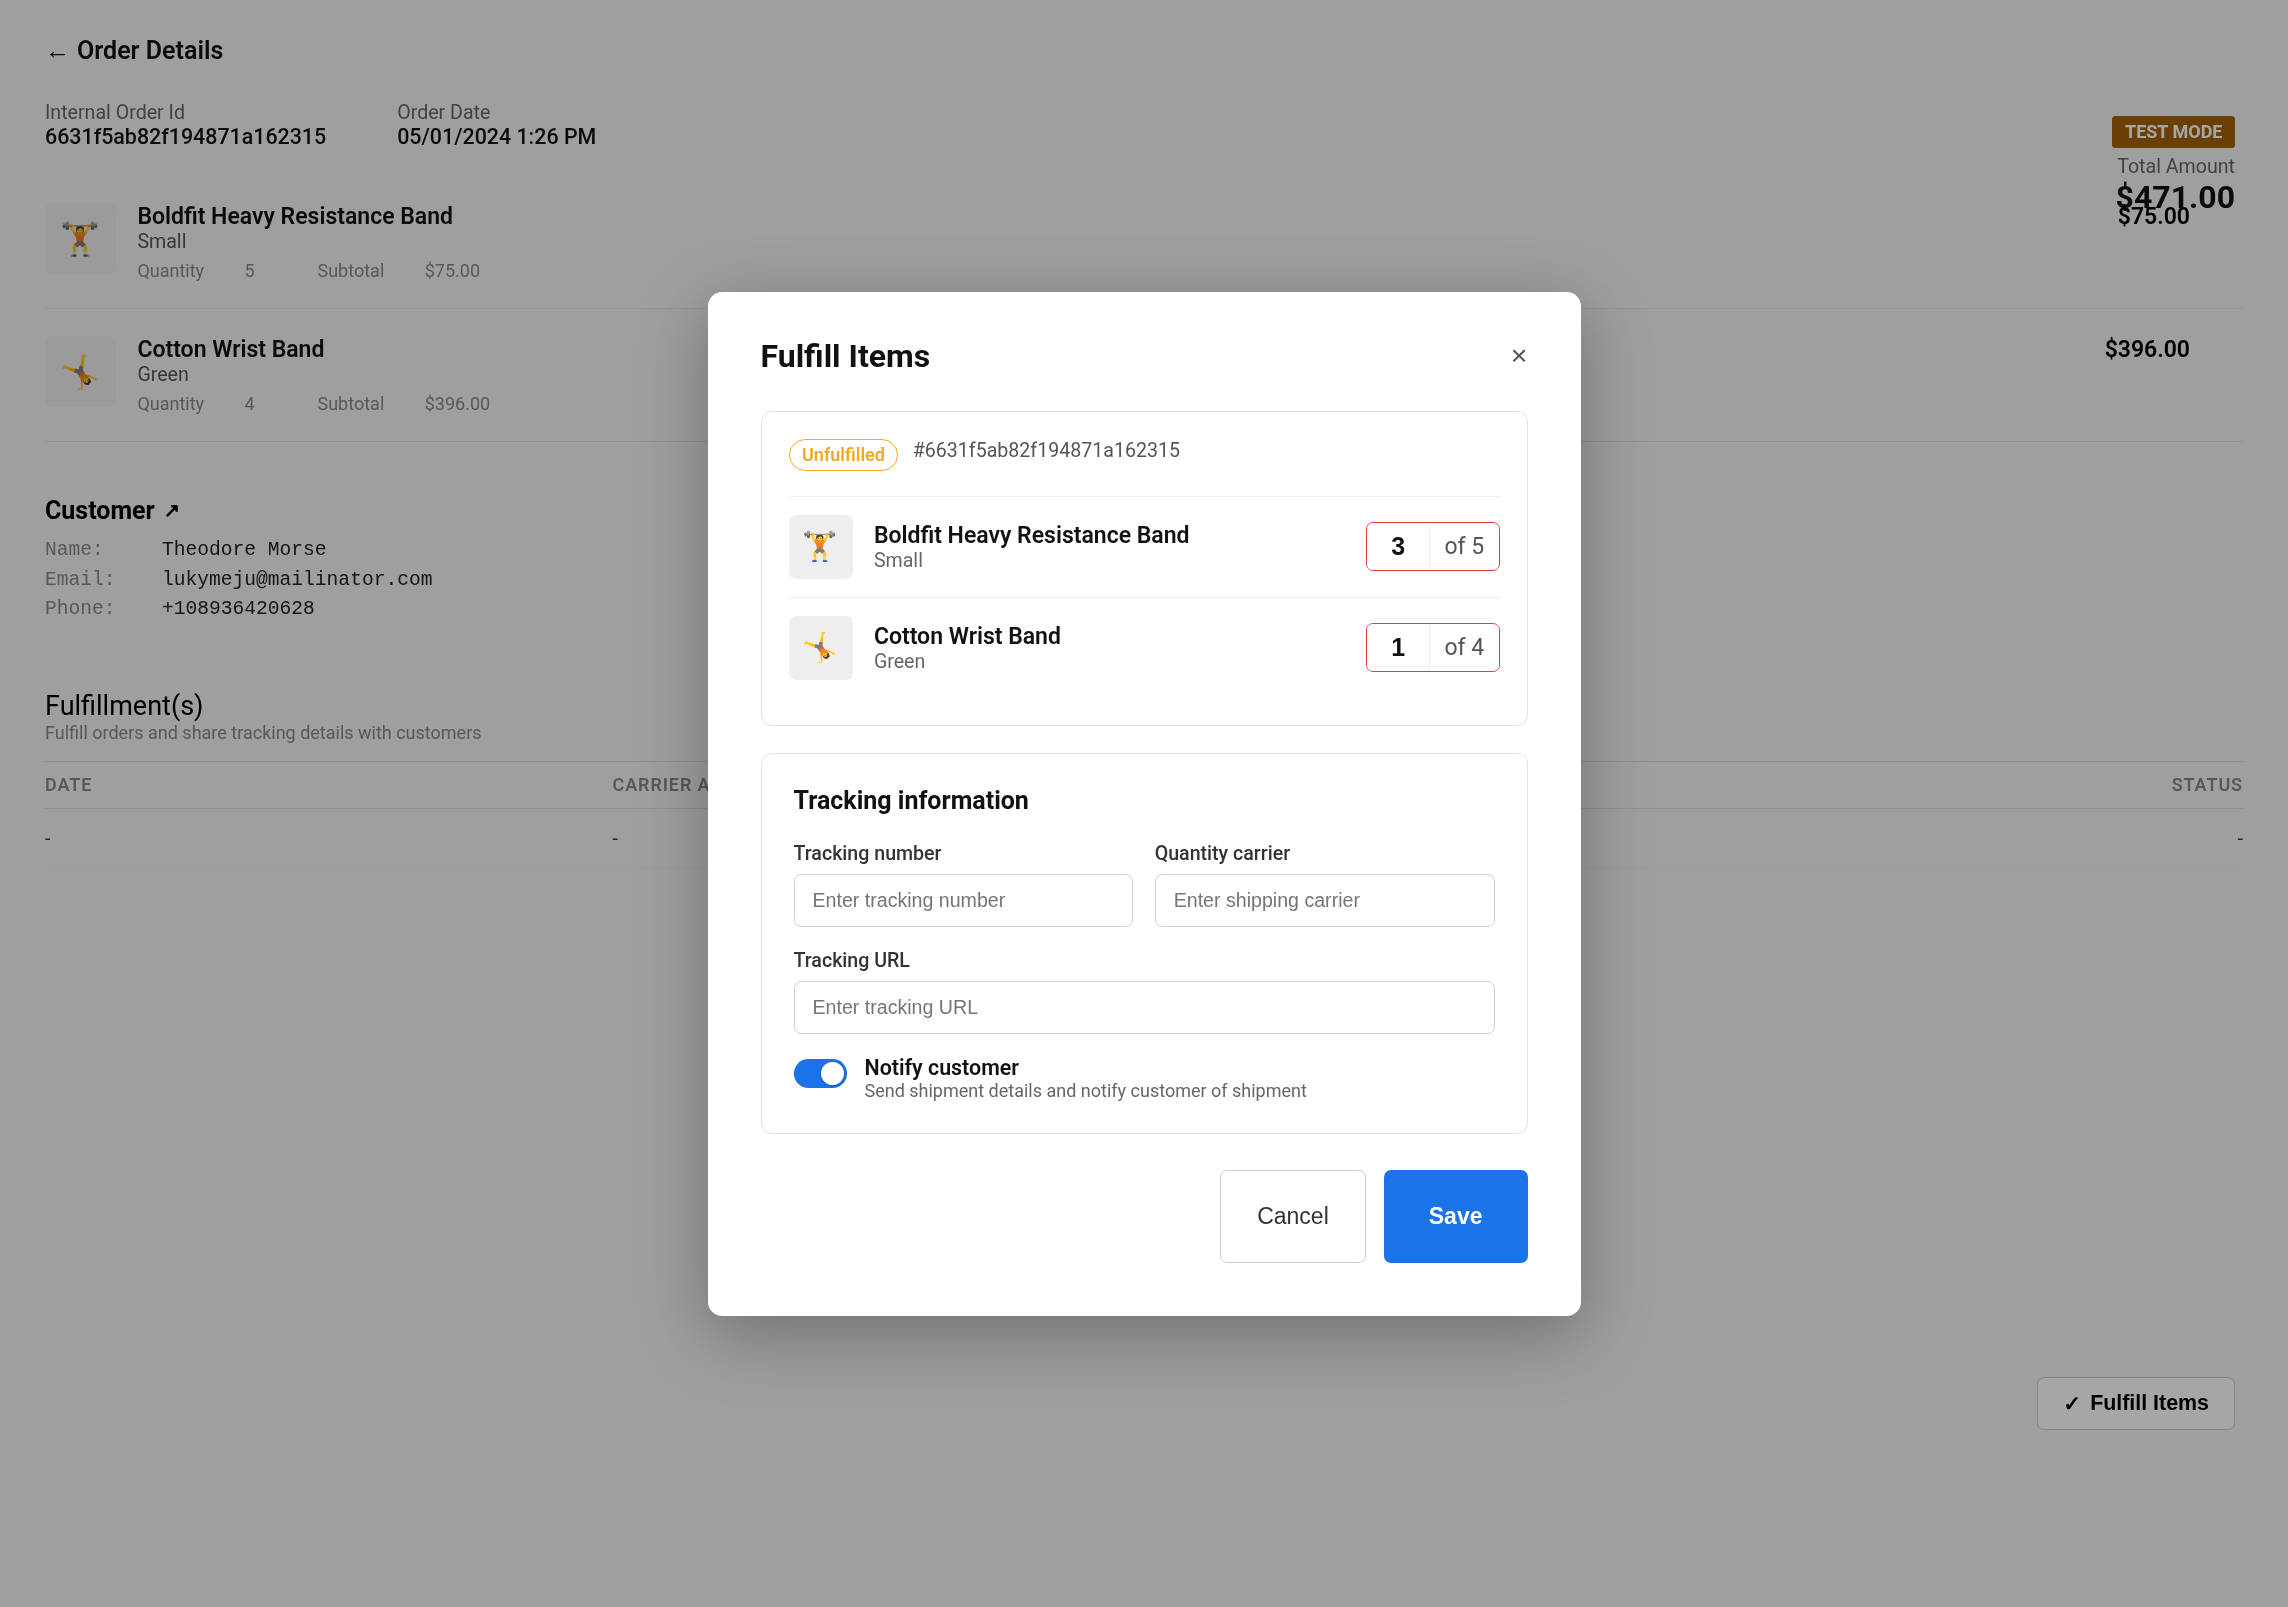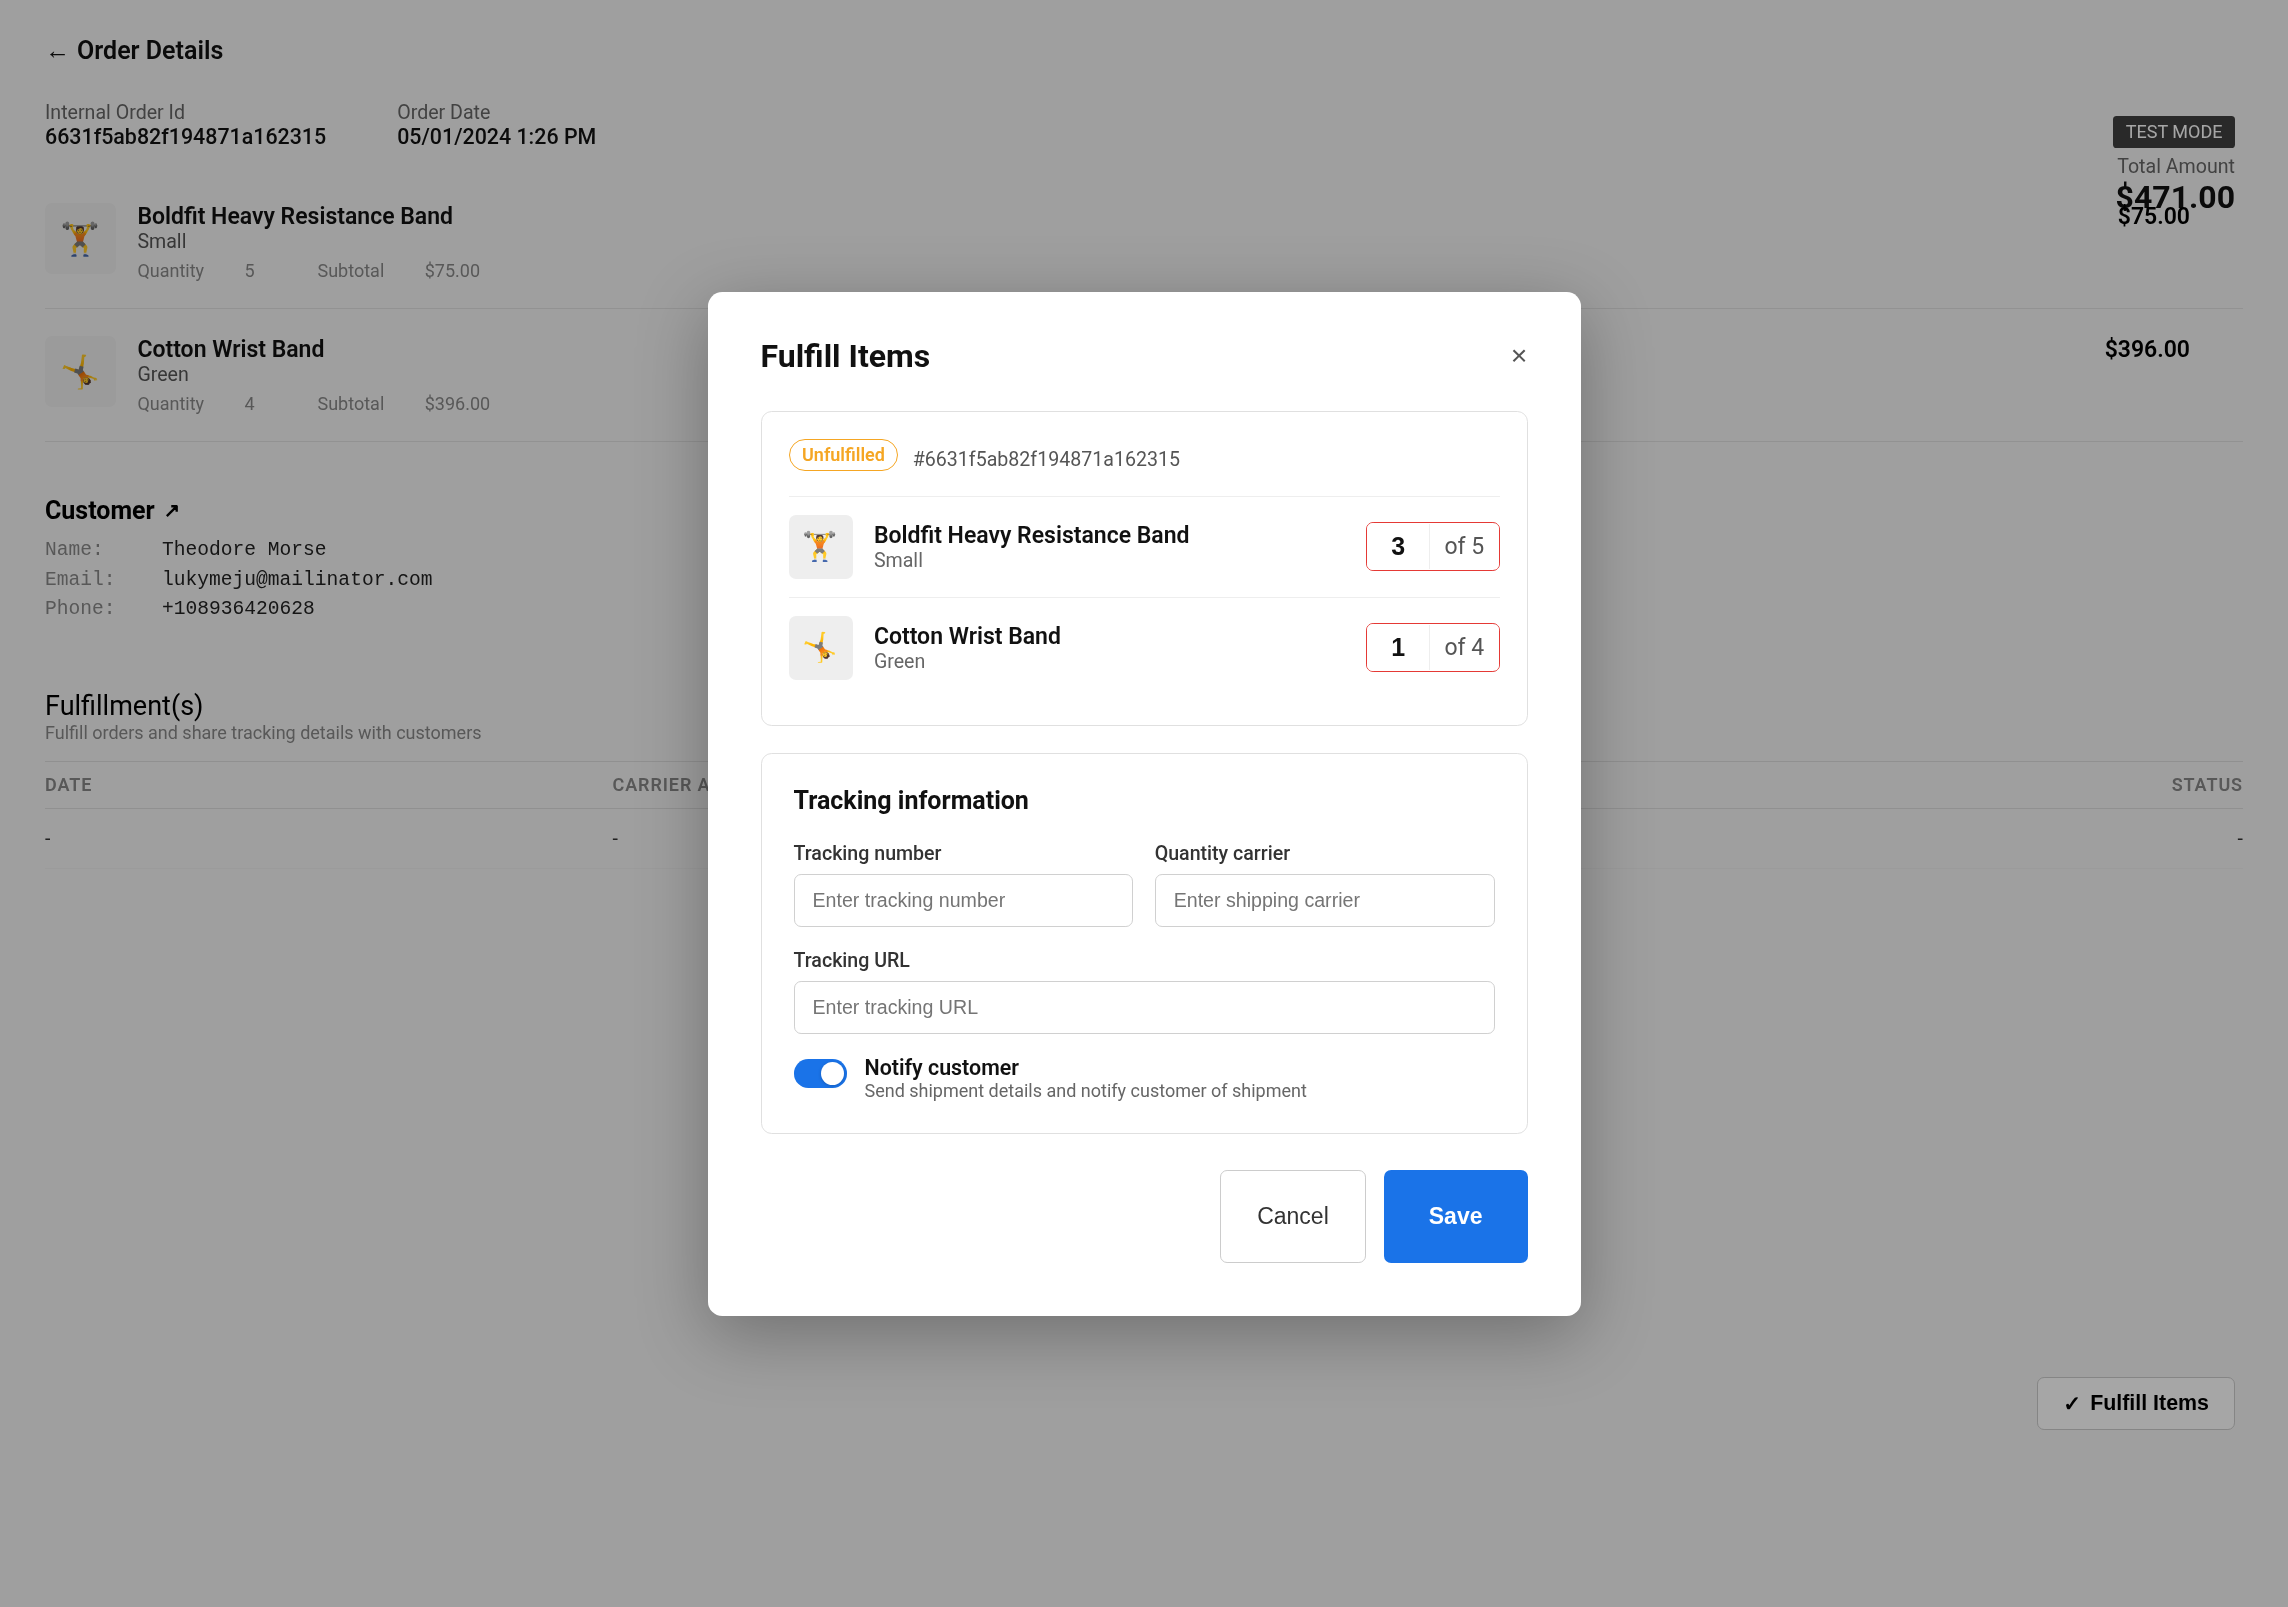--- a/index.html
+++ b/index.html
@@ -49,24 +49,24 @@
     }
 
     .order-total-area {
       position: absolute;
       top: 116px;
       right: 53px;
       text-align: right;
     }
 
     .test-mode-badge {
-      background: #404040;
+      background: #a16207;
       color: white;
       font-size: 18px;
-      font-weight: 400;
+      font-weight: 700;
       padding: 5.3px 12.5px;
       border-radius: 3.6px;
       display: inline-block;
       margin-bottom: 7.1px;
     }
 
     .total-amount-label {
       font-size: 19.6px;
       color: #666;
     }
@@ -237,21 +237,21 @@
 
     
     .order-card {
       border: 1.3px solid #e0e0e0;
       border-radius: 10.7px;
       padding: 27px;
       margin-bottom: 27px;
     }
     .order-card-header {
       display: flex;
-      align-items: flex-end;
+      align-items: flex-start;
       gap: 14.3px;
       margin-bottom: 25px;
     }
     .unfulfilled-badge {
       background: transparent;
       border: 1.3px solid #f5a623;
       color: #f5a623;
       font-size: 18px;
       font-weight: 600;
       padding: 4.5px 12.5px;

